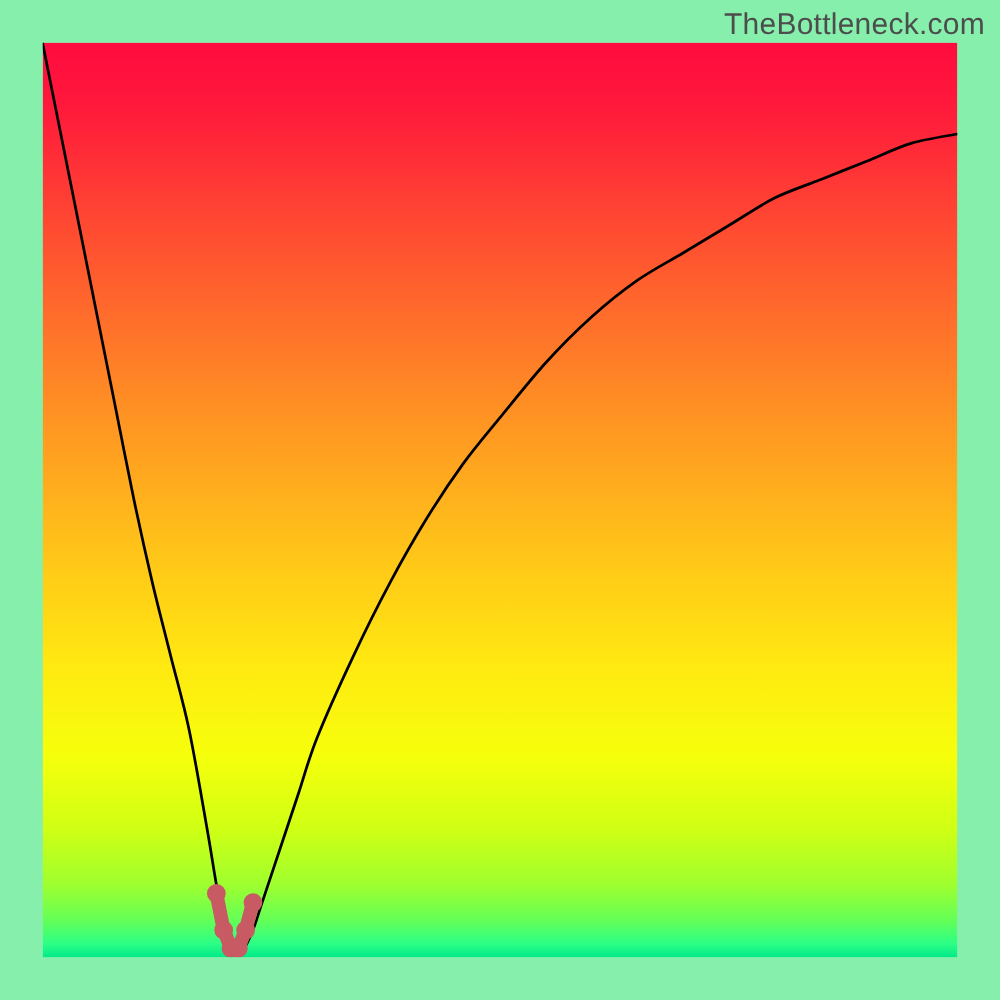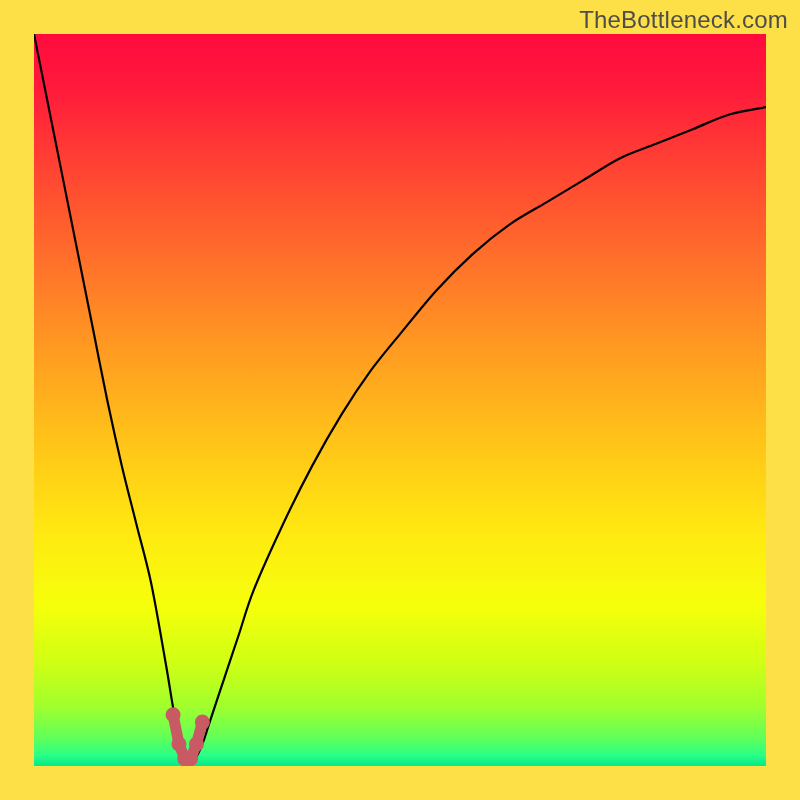--- a/index.html
+++ b/index.html
@@ -10,21 +10,21 @@
     background: #000;
     overflow: hidden;
     font-family: Arial, Helvetica, sans-serif;
   }
   .frame {
     position: absolute;
     left: 0;
     top: 0;
     width: 800px;
     height: 800px;
-    background: #fde047;
+    background: #86efac;
   }
   .plot {
     position: absolute;
     left: 34px;
     top: 34px;
     width: 732px;
     height: 732px;
     overflow: hidden;
   }
   .gradient {

